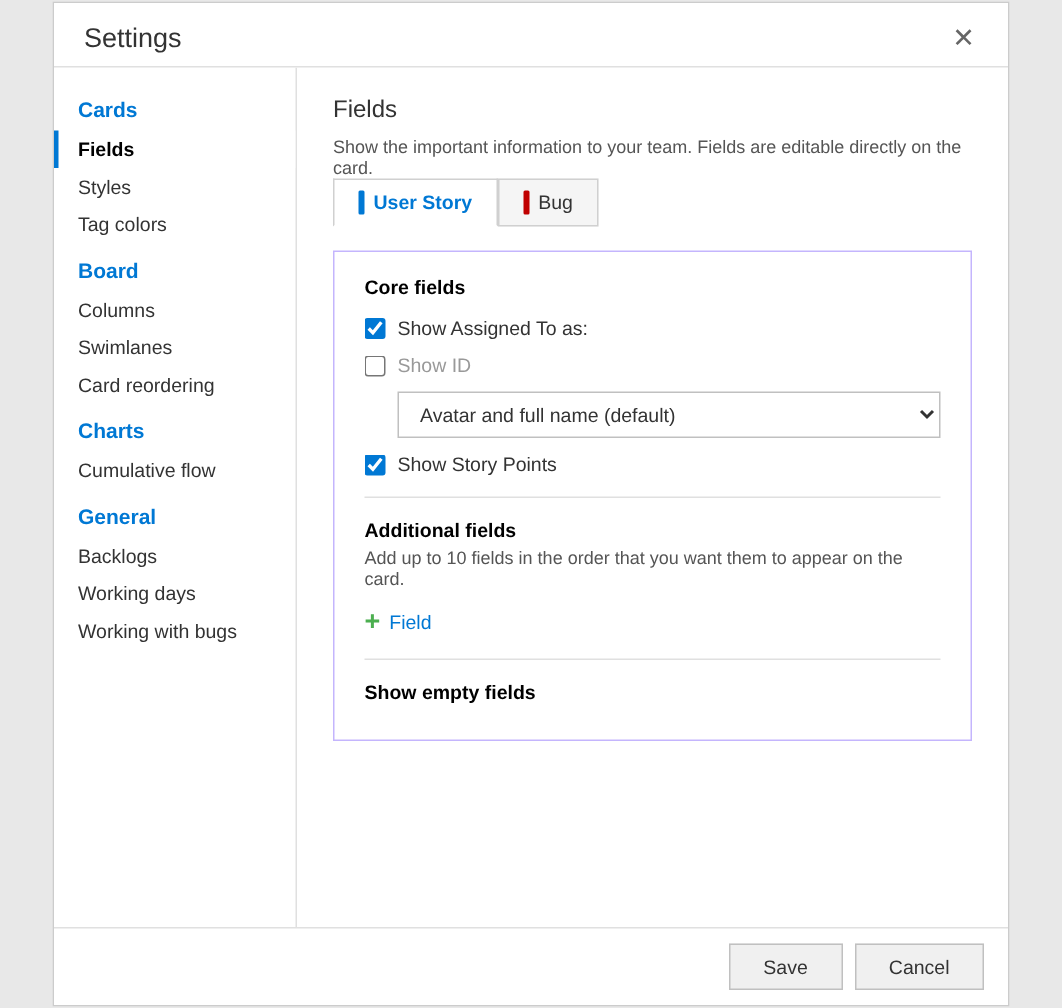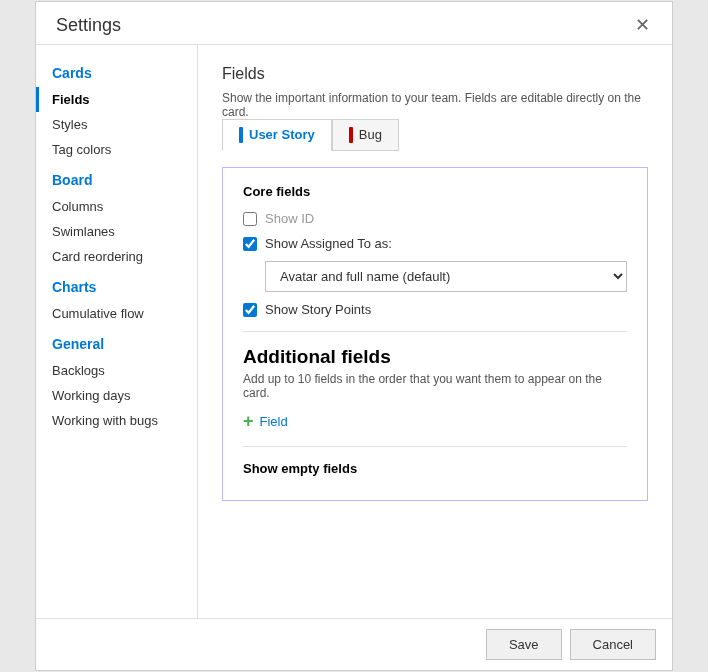--- a/index.html
+++ b/index.html
@@ -169,21 +169,21 @@
       color: #333;
       appearance: auto;
       cursor: pointer;
     }
     .divider {
       border: none;
       border-top: 1px solid #e0e0e0;
       margin: 14px 0;
     }
     .additional-title {
-      font-size: 19px;
+      font-size: 13px;
       font-weight: 700;
       color: #000;
       margin-bottom: 4px;
     }
     .additional-desc {
       font-size: 12px;
       color: #555;
       margin-bottom: 12px;
     }
     .add-field-btn {
@@ -274,27 +274,27 @@
         <div class="tab">
           <div class="tab-indicator-red"></div>
           <span>Bug</span>
         </div>
       </div>
 
       <div class="fields-box">
         <div class="fields-group-title">Core fields</div>
 
         <div class="field-row">
+          <input type="checkbox" checked="" style="">
+          <span class="field-label">Show Assigned To as:</span>
+        </div>
+
+        <div class="field-row">
           <input type="checkbox" style="">
           <span class="field-label disabled">Show ID</span>
-        </div>
-
-        <div class="field-row">
-          <input type="checkbox" checked="" style="">
-          <span class="field-label">Show Assigned To as:</span>
         </div>
 
         <div class="dropdown-row">
           <select class="dropdown">
             <option>Avatar and full name (default)</option>
             <option>Avatar only</option>
             <option>Full name only</option>
           </select>
         </div>
 

